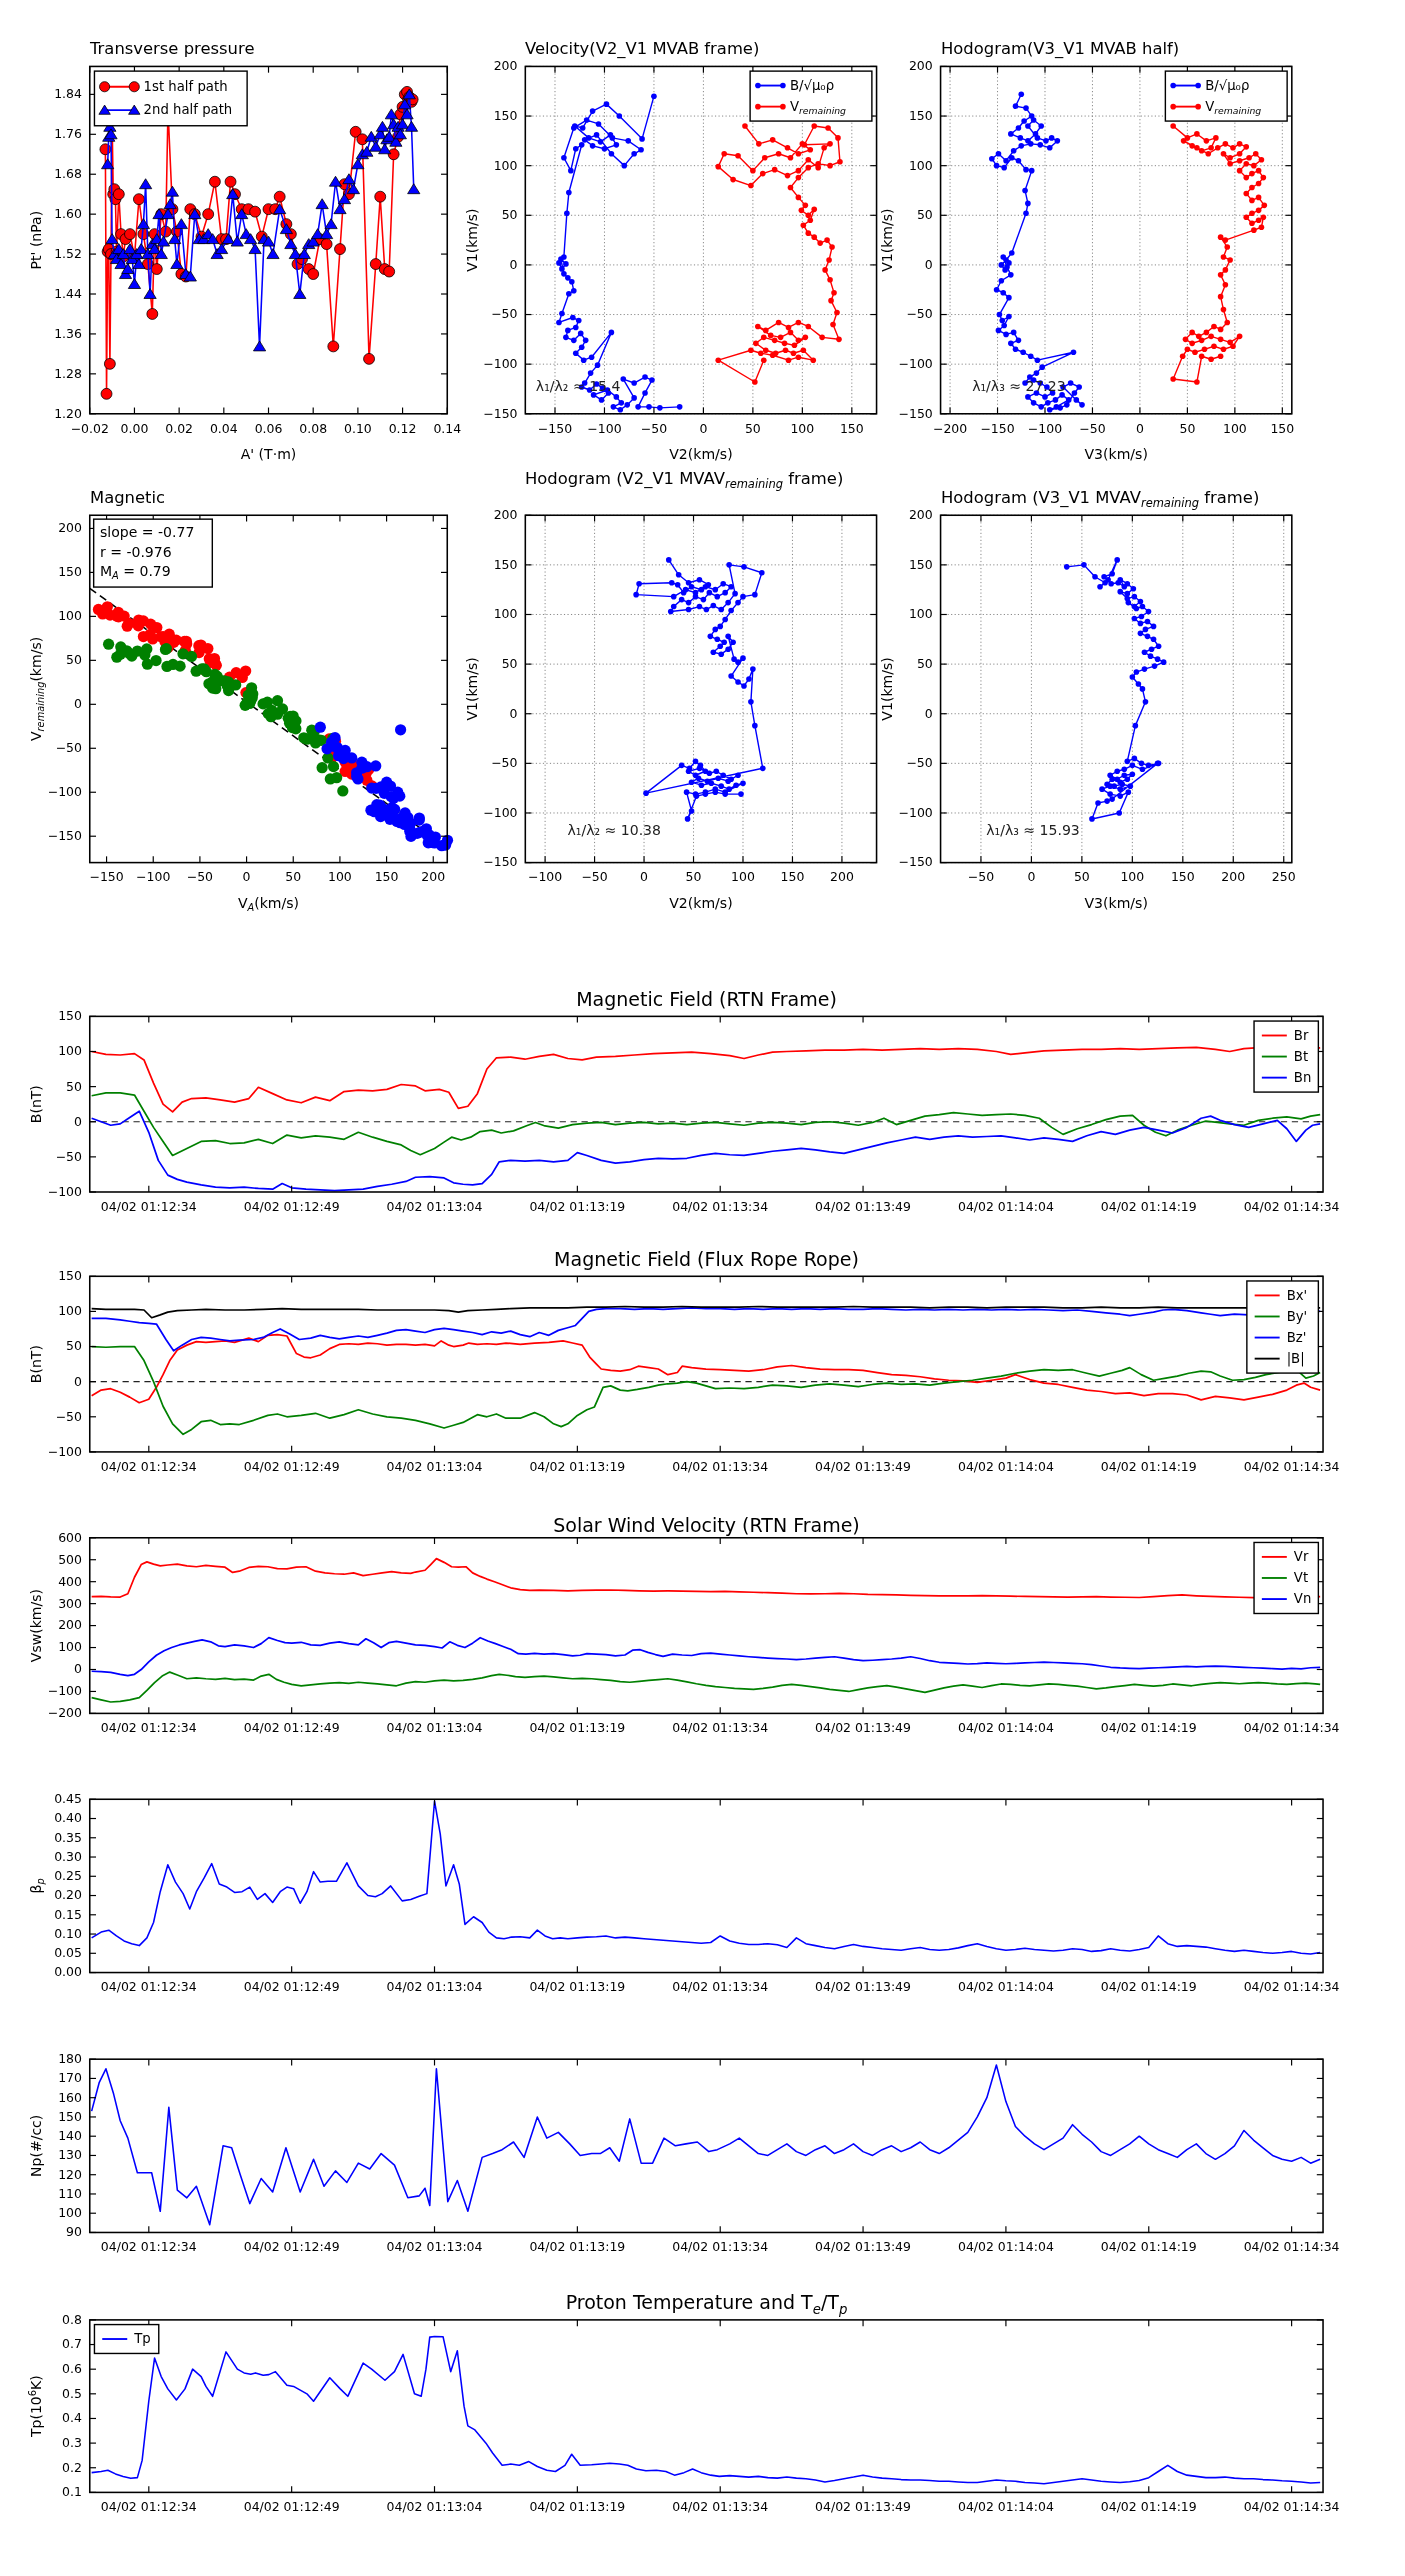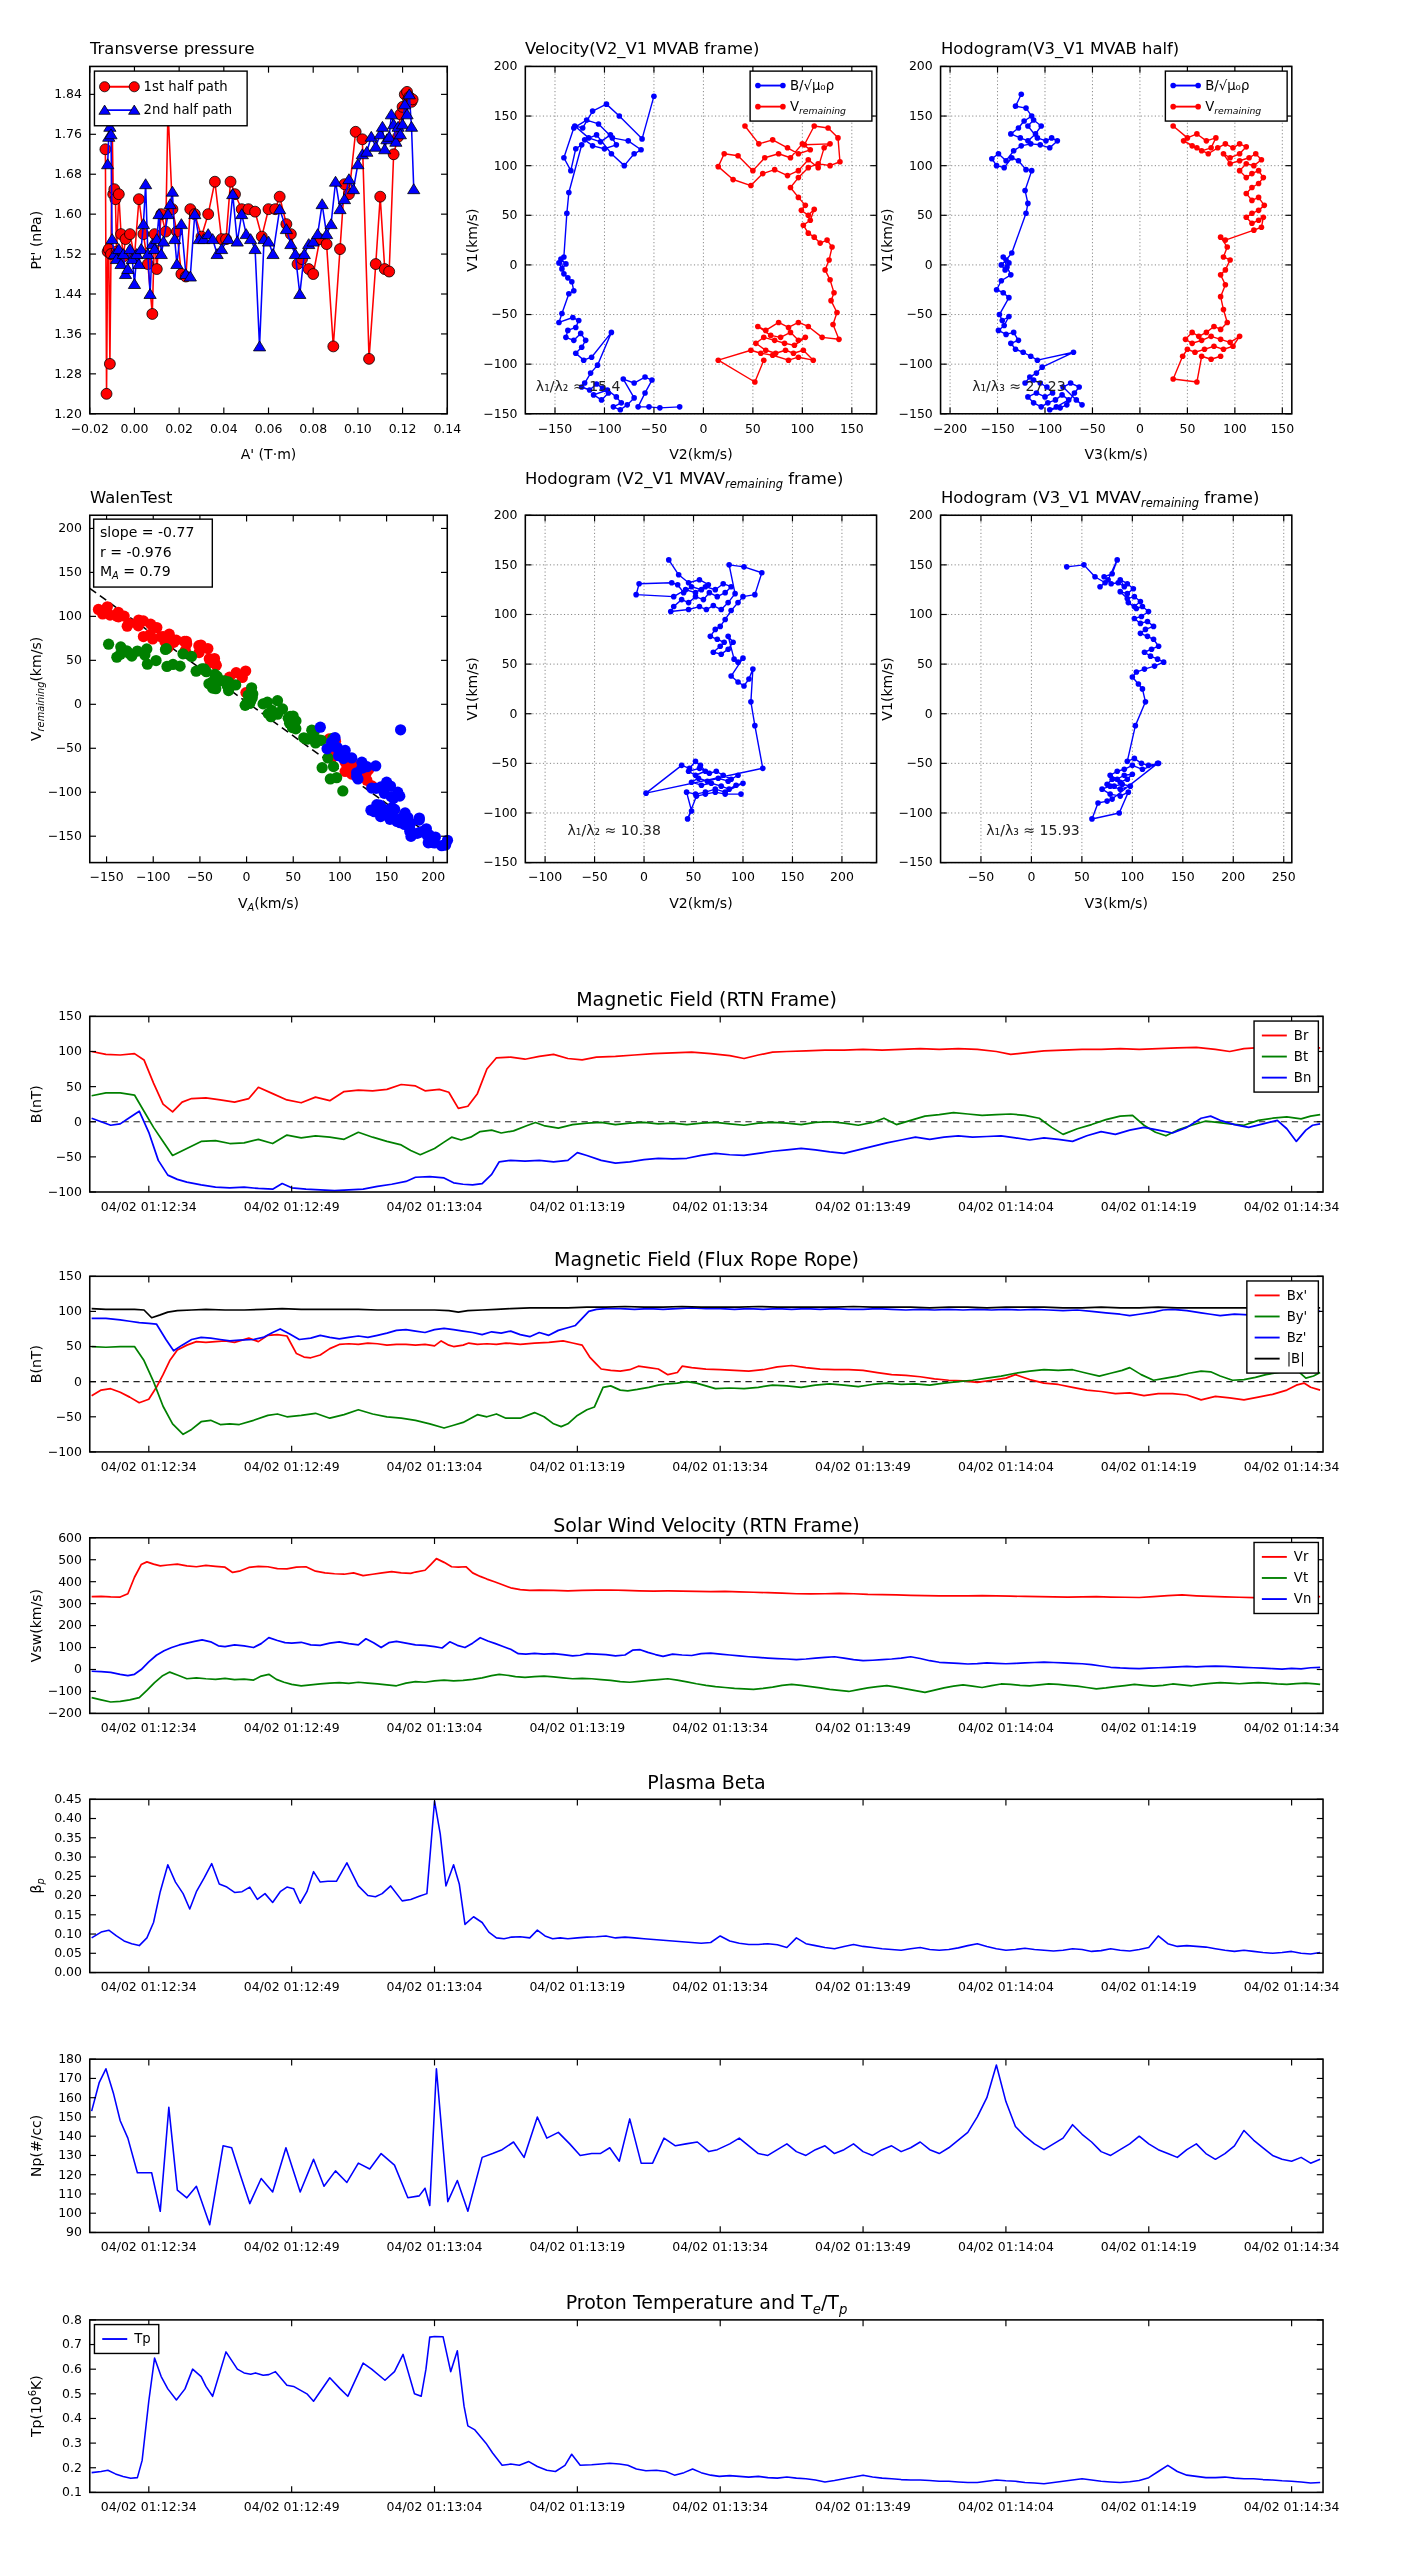--- a/index.html
+++ b/index.html
@@ -1699,22 +1699,21 @@
         <text x="105" y="2977" text-anchor="end" font-size="16" fill="#000">0.8</text>
         <text x="53" y="3082.5" text-anchor="middle" font-size="18" fill="#000" transform="rotate(-90 53 3082.5)"><tspan>Tp(10</tspan><tspan dy="-7" font-size="70%">6</tspan><tspan dy="7">K)</tspan></text>
         <rect x="121" y="2978" width="82.4" height="37" fill="#fff" stroke="#000" stroke-width="1.8"></rect>
         <line x1="131" y1="2996.5" x2="163" y2="2996.5" stroke="#0000ff" stroke-width="2.4"></line>
         <text x="172" y="3002" font-size="17" fill="#000"><tspan>Tp</tspan></text>
       </g>
     </svg>
   <div class="ptitle" style="left:90px;top:39px;width:358px">Transverse pressure</div>
   <div class="ptitle" style="left:525px;top:39px;width:351px">Velocity(V2_V1 MVAB frame)</div>
   <div class="ptitle" style="left:941px;top:39px;width:351px">Hodogram(V3_V1 MVAB half)</div>
-  <div class="ptitle" style="left:90px;top:488px;width:358px">WalenTest</div>
+  <div class="ptitle" style="left:90px;top:488px;width:358px">Magnetic</div>
   <div class="ptitle" style="left:525px;top:469px;width:351px">Hodogram (V2_V1 MVAV<sub>remaining</sub> frame)</div>
   <div class="ptitle" style="left:941px;top:488px;width:351px">Hodogram (V3_V1 MVAV<sub>remaining</sub> frame)</div>
   <div class="ttitle" style="left:90px;top:990px;width:1233px">Magnetic Field (RTN Frame)</div>
   <div class="ttitle" style="left:90px;top:1250px;width:1233px">Magnetic Field (Flux Rope Rope)</div>
   <div class="ttitle" style="left:90px;top:1516px;width:1233px">Solar Wind Velocity (RTN Frame)</div>
-  <div class="ttitle" style="left:90px;top:1773px;width:1233px">Plasma Beta</div>
   <div class="ttitle" style="left:90px;top:2293px;width:1233px">Proton Temperature and T<sub>e</sub>/T<sub>p</sub></div>
 </div>
 
 
 </body></html>

